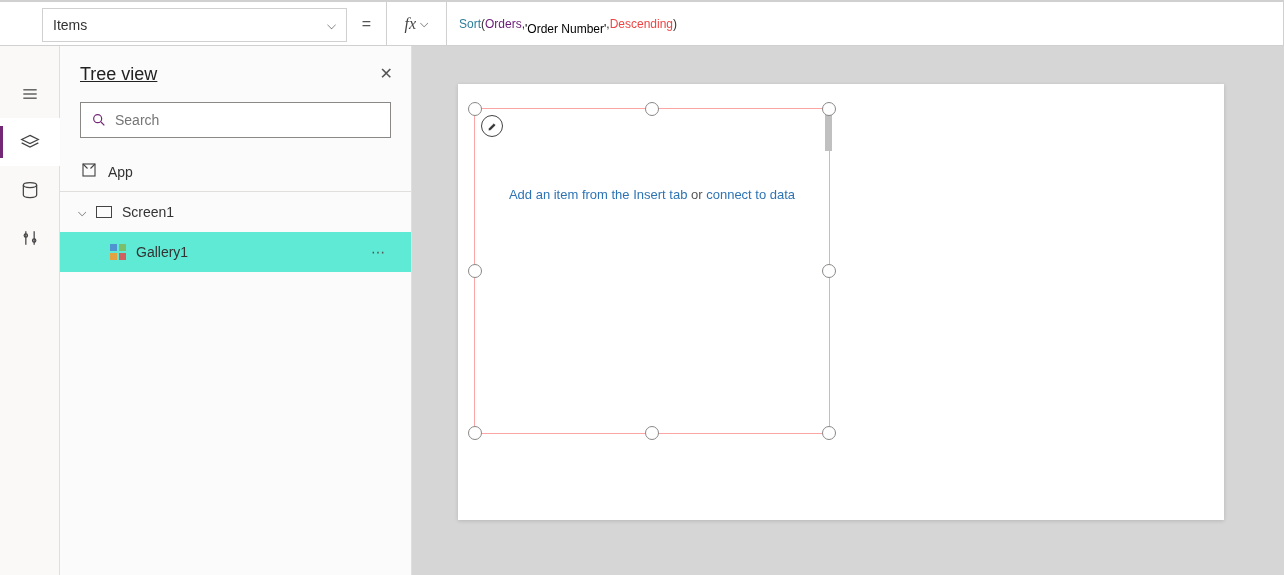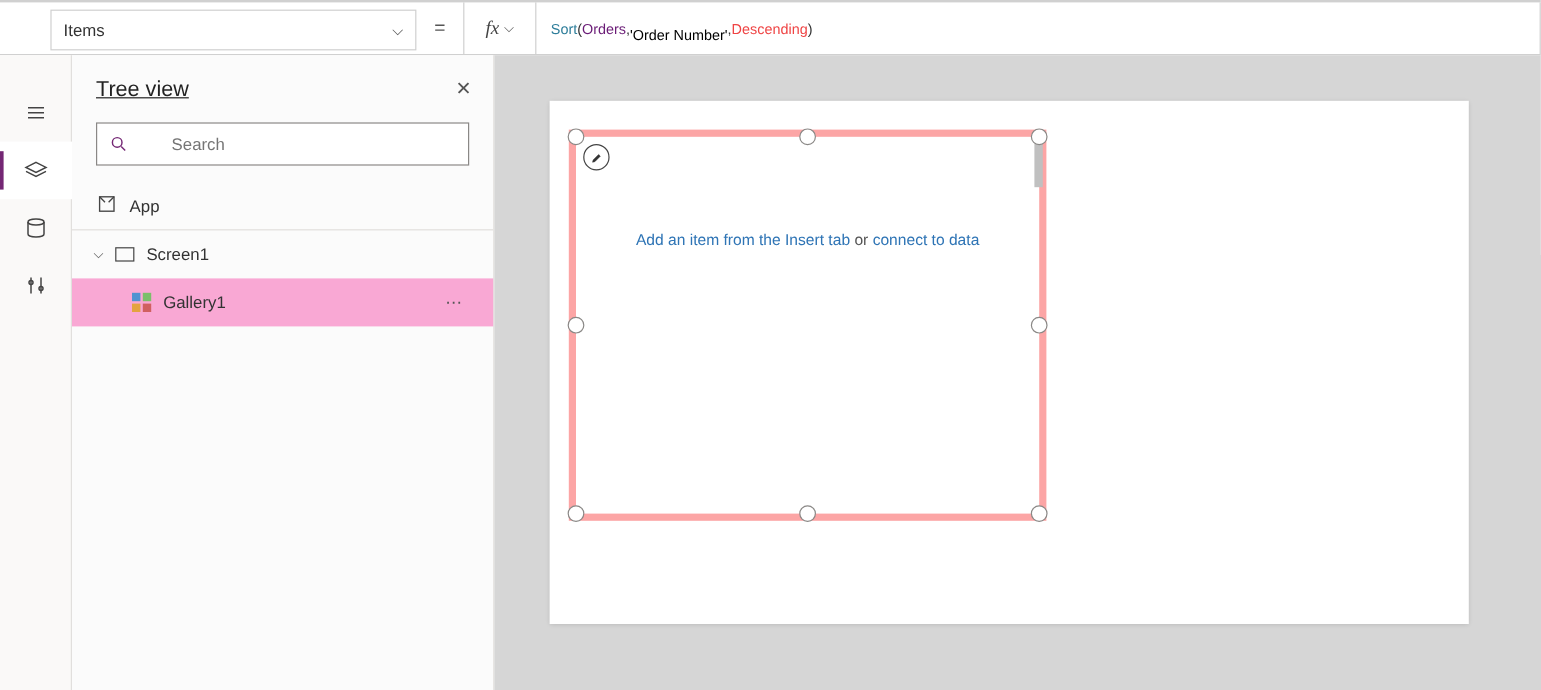--- a/index.html
+++ b/index.html
@@ -68,37 +68,37 @@
   .tree-header {
     height:56px; display:flex; align-items:center; padding:0 20px;
     font-size:18px; color:#222;text-decoration:underline;
   }
   .tree-close {
     position:absolute; right:18px; top:18px; cursor:pointer; color:#555; font-size:16px;
   }
   .search-wrap { padding: 0 20px 14px 20px; }
   .search-box {
     height:36px; border:1px solid #8a8886; background:#fff;
-    display:flex; align-items:center; padding:0 10px;gap:28px;
+    display:flex; align-items:center; padding:0 10px;
   }
   .search-box svg { width:16px; height:16px; stroke:#742774; fill:none; stroke-width:1.8; margin-right:8px;}
   .search-box input {
     border:none; outline:none; flex:1; font-size:14px; color:#555; background:transparent;
   }
 
   .tree-list { }
   .tree-row {
     height:40px; display:flex; align-items:center; padding-left:20px;
     font-size:14px; color:#333; cursor:pointer;
   }
   .tree-row.app { border-bottom:1px solid #e1dfdd; }
   .tree-row .row-label { margin-left:10px; }
   .tree-row .chev { width:14px; color:#666; font-size:11px; }
   .tree-row.indent1 { padding-left:18px; }
-  .tree-row.indent2 { padding-left:50px; background:#f9a8d4; position:relative; }
+  .tree-row.indent2 { padding-left:50px; background:#5eead4; position:relative; }
   .tree-row.indent2 .more { position:absolute; right:24px; color:#555; letter-spacing:2px; font-size:14px;}
   .screen-ico {
     width:16px; height:12px; border:1.5px solid #444; margin-left:4px;
   }
   .gallery-ico {
     width:16px; height:16px; display:grid; grid-template-columns:1fr 1fr; grid-template-rows:1fr 1fr; gap:1.5px;
   }
   .gallery-ico span:nth-child(1){background:#4f93d1;}
   .gallery-ico span:nth-child(2){background:#7bbf6a;}
   .gallery-ico span:nth-child(3){background:#e4a340;}
@@ -108,22 +108,22 @@
   
   .canvas-area {
     flex:1; background:#d6d6d6; position:relative; display:flex; align-items:flex-start; justify-content:flex-start;
     padding:38px 46px;
   }
   .stage {
     width:766px; height:436px; background:#fff; position:relative;
     box-shadow:0 1px 4px rgba(0,0,0,.15);
   }
   .gallery-sel {
-    position:absolute; left:16px; top:24px; width:398px; height:326px;
-    border:6px solid #fca5a5;
+    position:absolute; left:16px; top:24px; width:356px; height:326px;
+    border:1px solid #fca5a5;
   }
   .gallery-sel .template-scroll {
     position:absolute; right:-3px; top:4px; width:7px; height:38px; background:#c0c0c0;
   }
   .gallery-sel .edit-pill {
     position:absolute; left:6px; top:6px; width:22px; height:22px; border-radius:50%;
     border:1.5px solid #444; background:#fff; display:flex; align-items:center; justify-content:center;
     cursor:pointer;
   }
   .gallery-sel .edit-pill svg{width:11px;height:11px;stroke:#333;fill:#333;}

